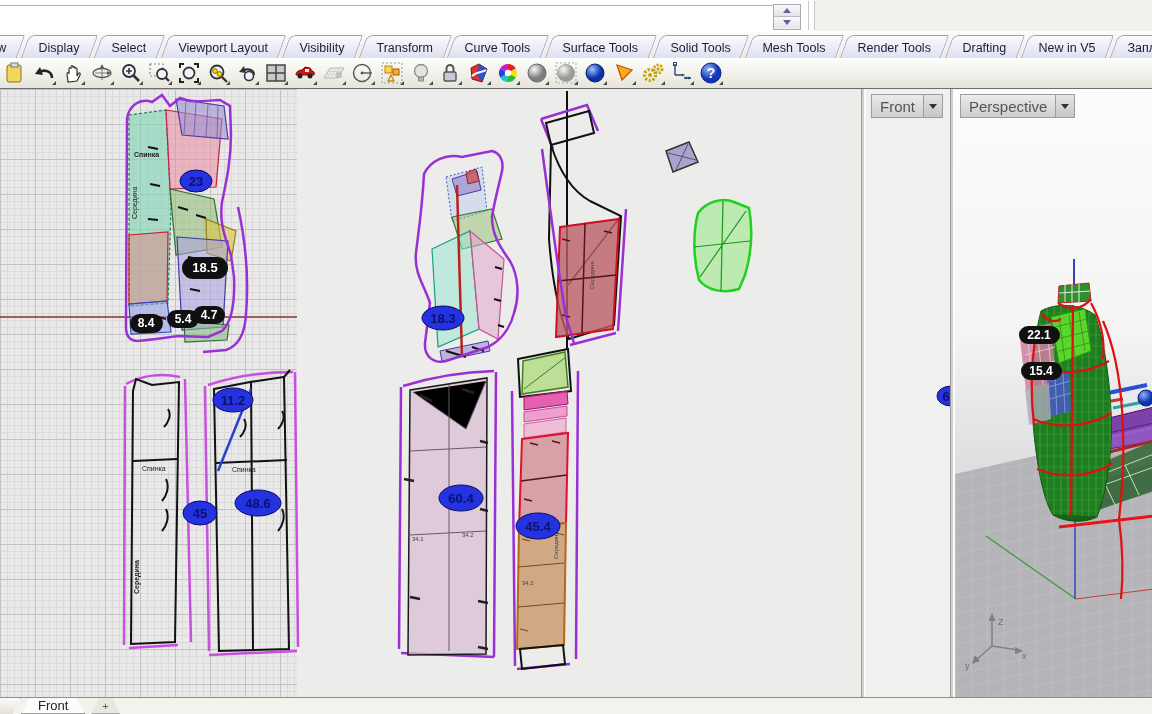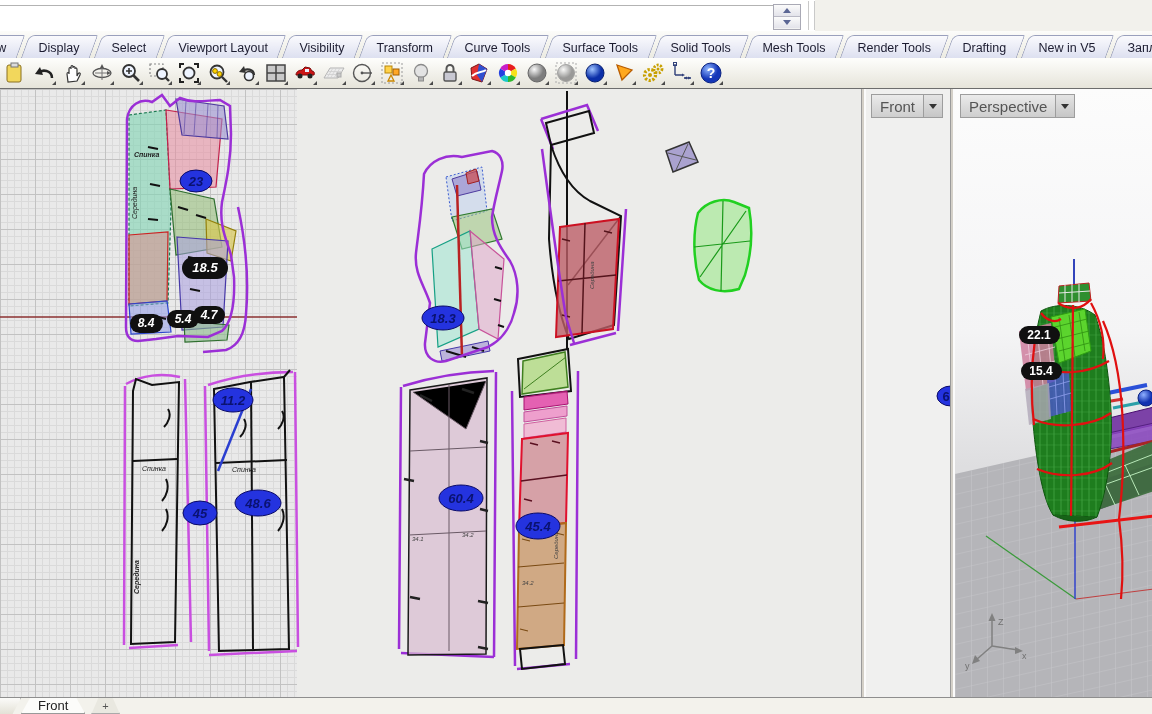--- a/index.html
+++ b/index.html
@@ -29,21 +29,21 @@
 
   
   .toolbar{position:absolute;left:0;top:58px;width:1152px;height:30px;background:linear-gradient(#fefefc,#e6e4da);
            display:flex;align-items:center;gap:3px;padding-left:2px;}
   .tbtn{position:relative;width:26px;height:26px;display:flex;align-items:center;justify-content:center;border-radius:3px;}
   .tbtn.fly::after{content:"";position:absolute;right:1px;bottom:1px;width:0;height:0;
                    border-left:4px solid transparent;border-bottom:4px solid #4a4a4a;}
 
   
   .vparea{position:absolute;left:0;top:88px;width:1152px;height:609px;border-top:1px solid #6d6d6d;box-sizing:border-box;}
-  .vp-main{position:absolute;left:0;top:0;width:861px;height:609px;background:#ececea;overflow:hidden;font-style:italic;}
+  .vp-main{position:absolute;left:0;top:0;width:861px;height:609px;background:#ececea;overflow:hidden;}
   .gridzone{position:absolute;left:0;top:0;width:297px;height:609px;background-color:#e9e9e9;
     background-image:linear-gradient(#c2c2c2 1px,transparent 1px),linear-gradient(90deg,#c2c2c2 1px,transparent 1px),
                      linear-gradient(#dadada 1px,transparent 1px),linear-gradient(90deg,#dadada 1px,transparent 1px);
     background-size:35px 35px,35px 35px,7px 7px,7px 7px;}
   .vsep{position:absolute;top:0;width:3px;height:609px;background:#d4d0c8;border-left:1px solid #9a9a9a;}
   .vp-front{position:absolute;left:864px;top:0;width:86px;height:609px;background:#f0f0ef;border-left:2px solid #fbfbfb;overflow:hidden;}
   .vp-persp{position:absolute;left:953px;top:0;width:199px;height:609px;overflow:hidden;border-left:2px solid #fbfbfb;
             background:linear-gradient(180deg,#fcfcfc 0%,#f4f4f5 40%,#dedee0 62%,#d6d6d8 100%);}
   .vp-title{position:absolute;left:5px;top:5px;display:inline-flex;align-items:center;height:22px;
             background:linear-gradient(#ebebeb,#cecece);border:1px solid #9d9d9d;color:#555;font-size:15px;}

